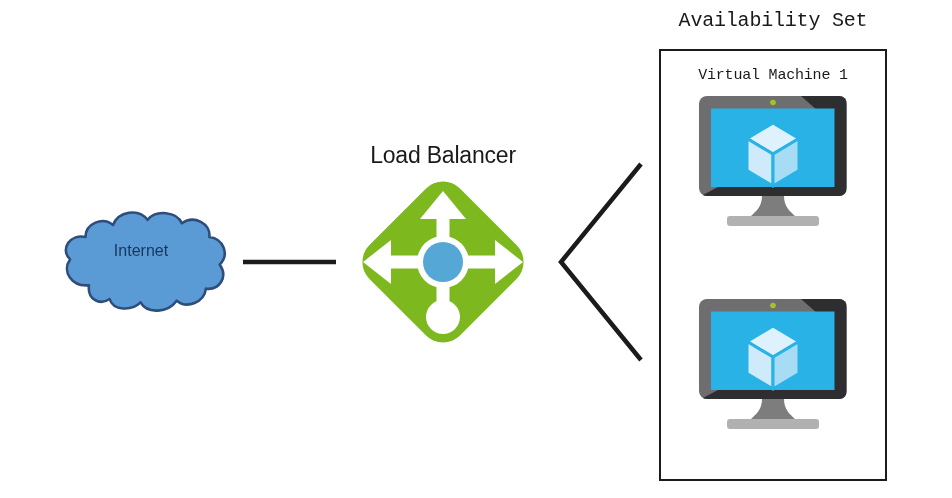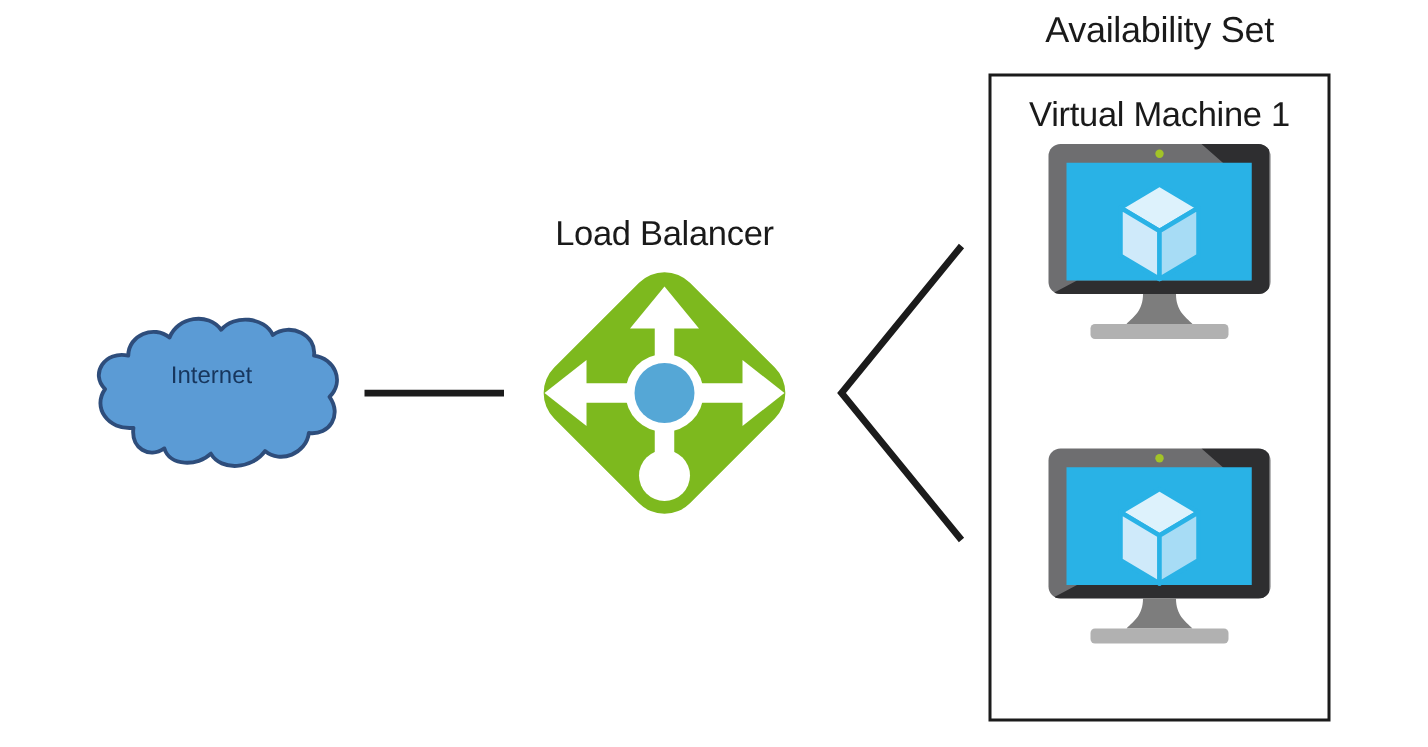--- a/index.html
+++ b/index.html
@@ -15,24 +15,24 @@
   .canvas{position:relative;width:952px;height:498px;background:#ffffff;overflow:hidden;}
   .abs{position:absolute;}
   .lines-svg{left:0;top:0;width:952px;height:498px;}
   .label{color:var(--label-text);letter-spacing:-0.2px;white-space:nowrap;}
   .lb-label{left:343px;top:141px;width:200px;text-align:center;font-size:23px;line-height:28px;}
   .cloud-wrap{left:58px;top:202px;width:172px;height:120px;}
   .cloud-wrap svg{position:absolute;left:0;top:0;width:100%;height:100%;}
   .cloud-label{position:absolute;left:0;top:40px;width:166px;text-align:center;
                font-size:16px;color:var(--internet-text);}
   .lb-icon{left:343px;top:167px;width:200px;height:190px;}
-  .avail-title{left:659px;top:6px;width:228px;text-align:center;font-size:24px;line-height:30px;}
+  .avail-title{left:659px;top:6px;width:228px;text-align:center;font-size:20px;line-height:30px;font-family:Liberation Mono, monospace;}
   .avail-box{left:659px;top:49px;width:228px;height:432px;border:2px solid var(--box-border);
              background:#ffffff;box-sizing:border-box;}
-  .vm-label{position:absolute;left:0;width:100%;text-align:center;font-size:23px;line-height:26px;}
+  .vm-label{position:absolute;left:0;width:100%;text-align:center;font-size:15px;line-height:26px;font-family:Liberation Mono, monospace;}
   .vm1-label{top:12px;}
   .vm2-label{top:214px;}
   .vm-icon{position:absolute;left:37px;width:150px;height:132px;}
   .vm1-icon{top:44px;}
   .vm2-icon{top:247px;}
 </style>
 </head>
 <body>
 
 <div class="canvas">

